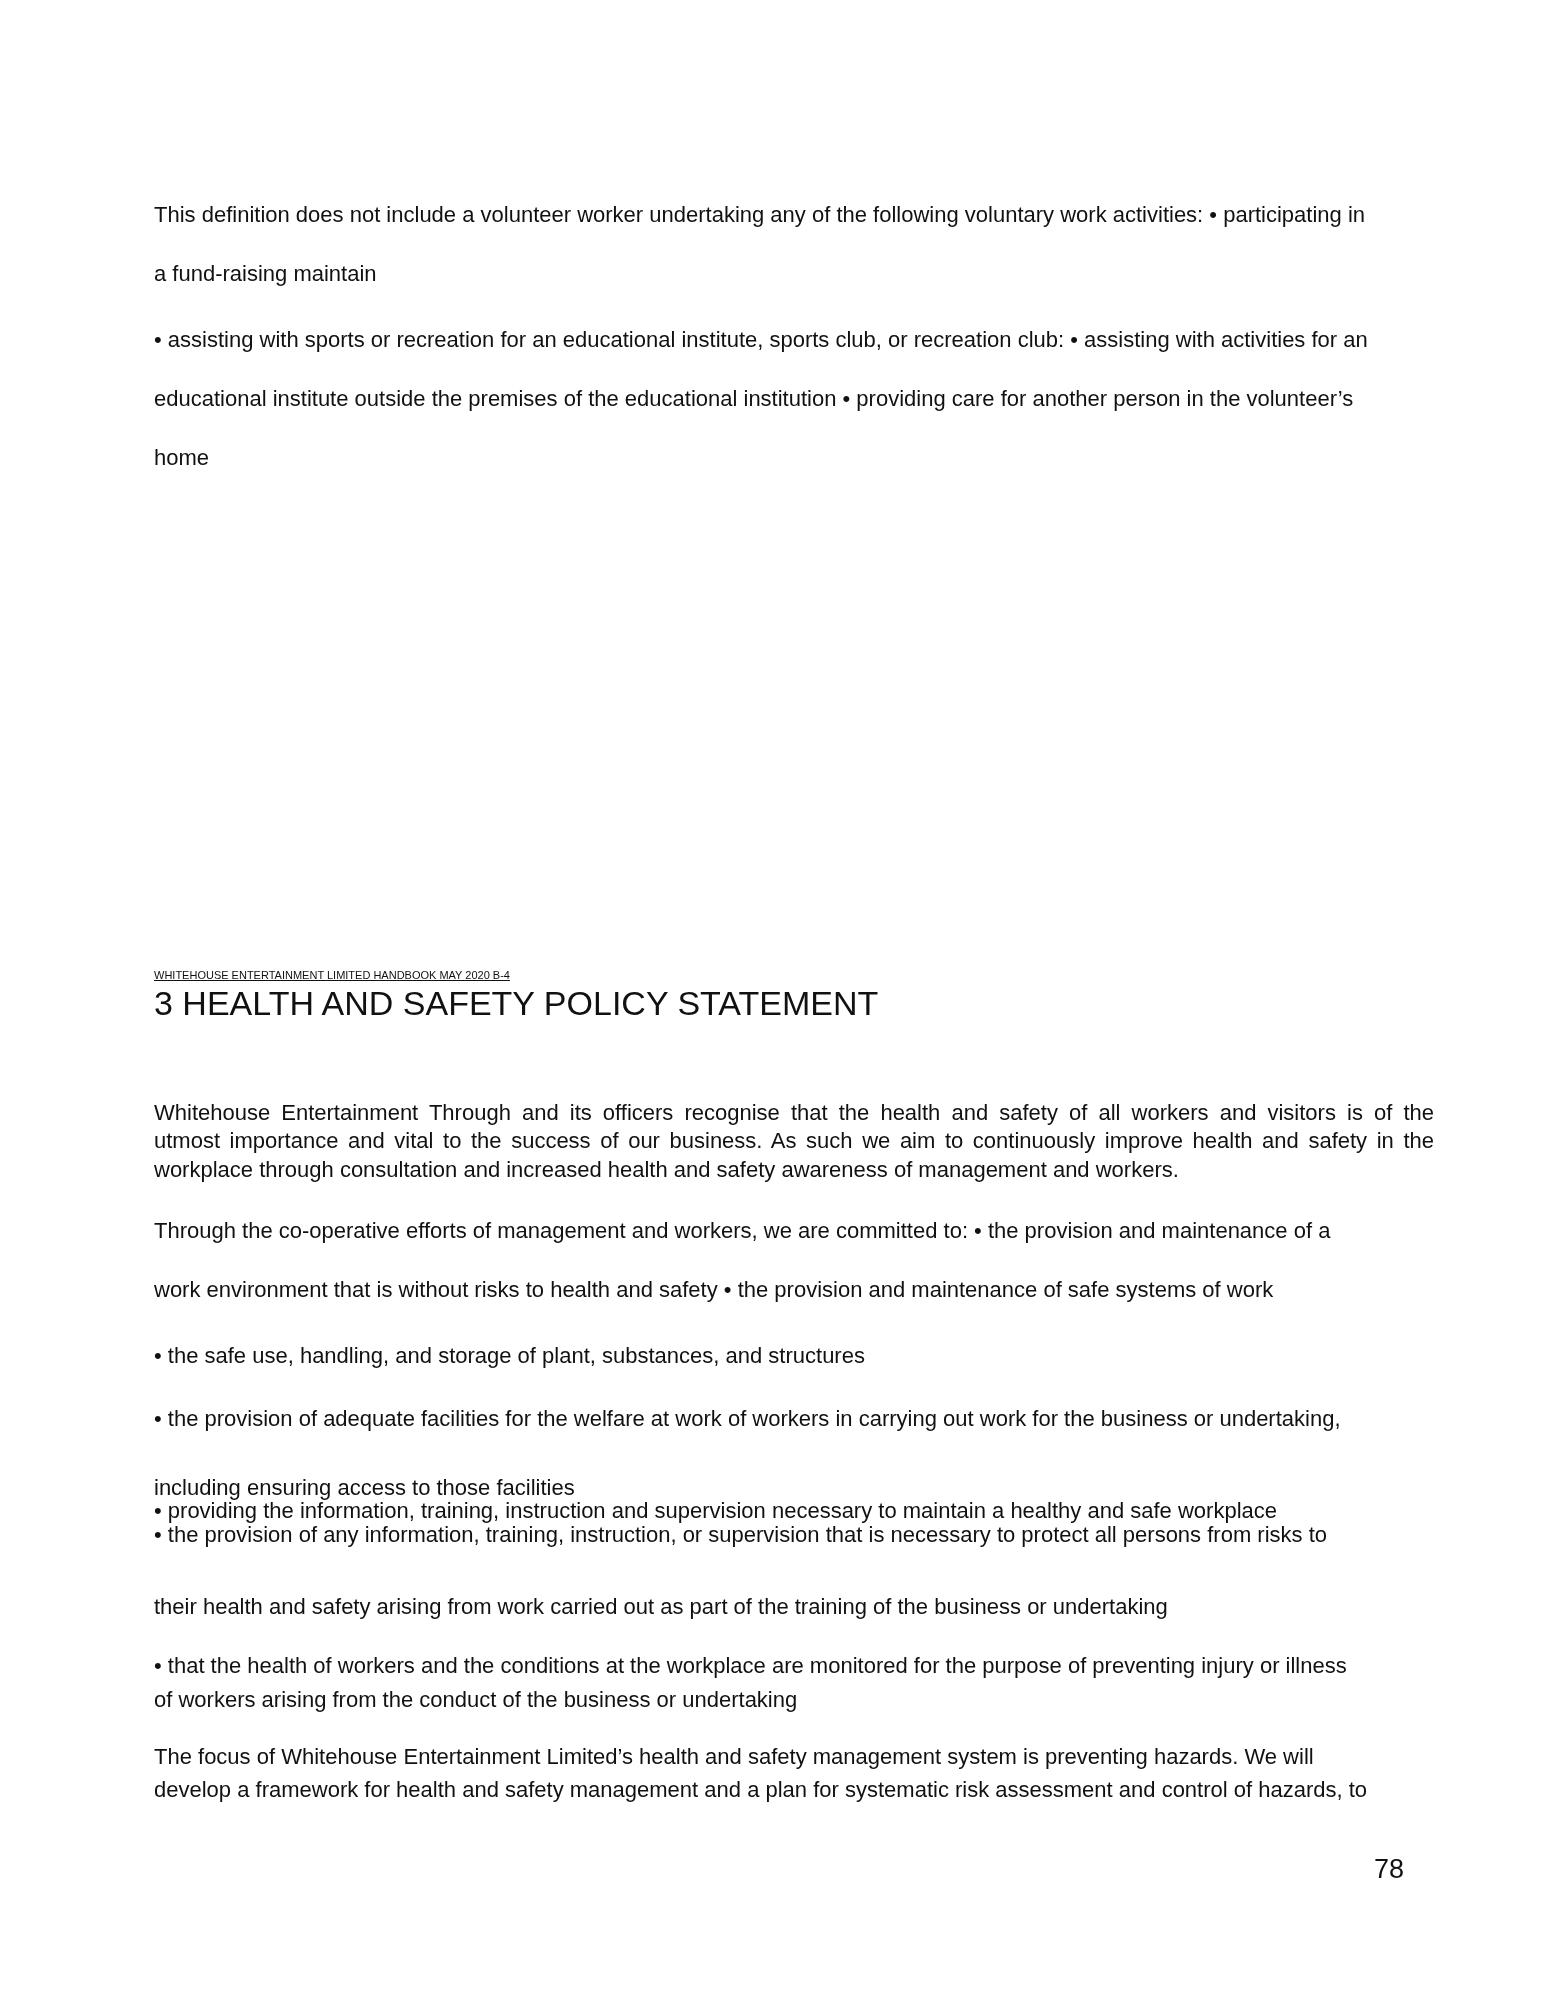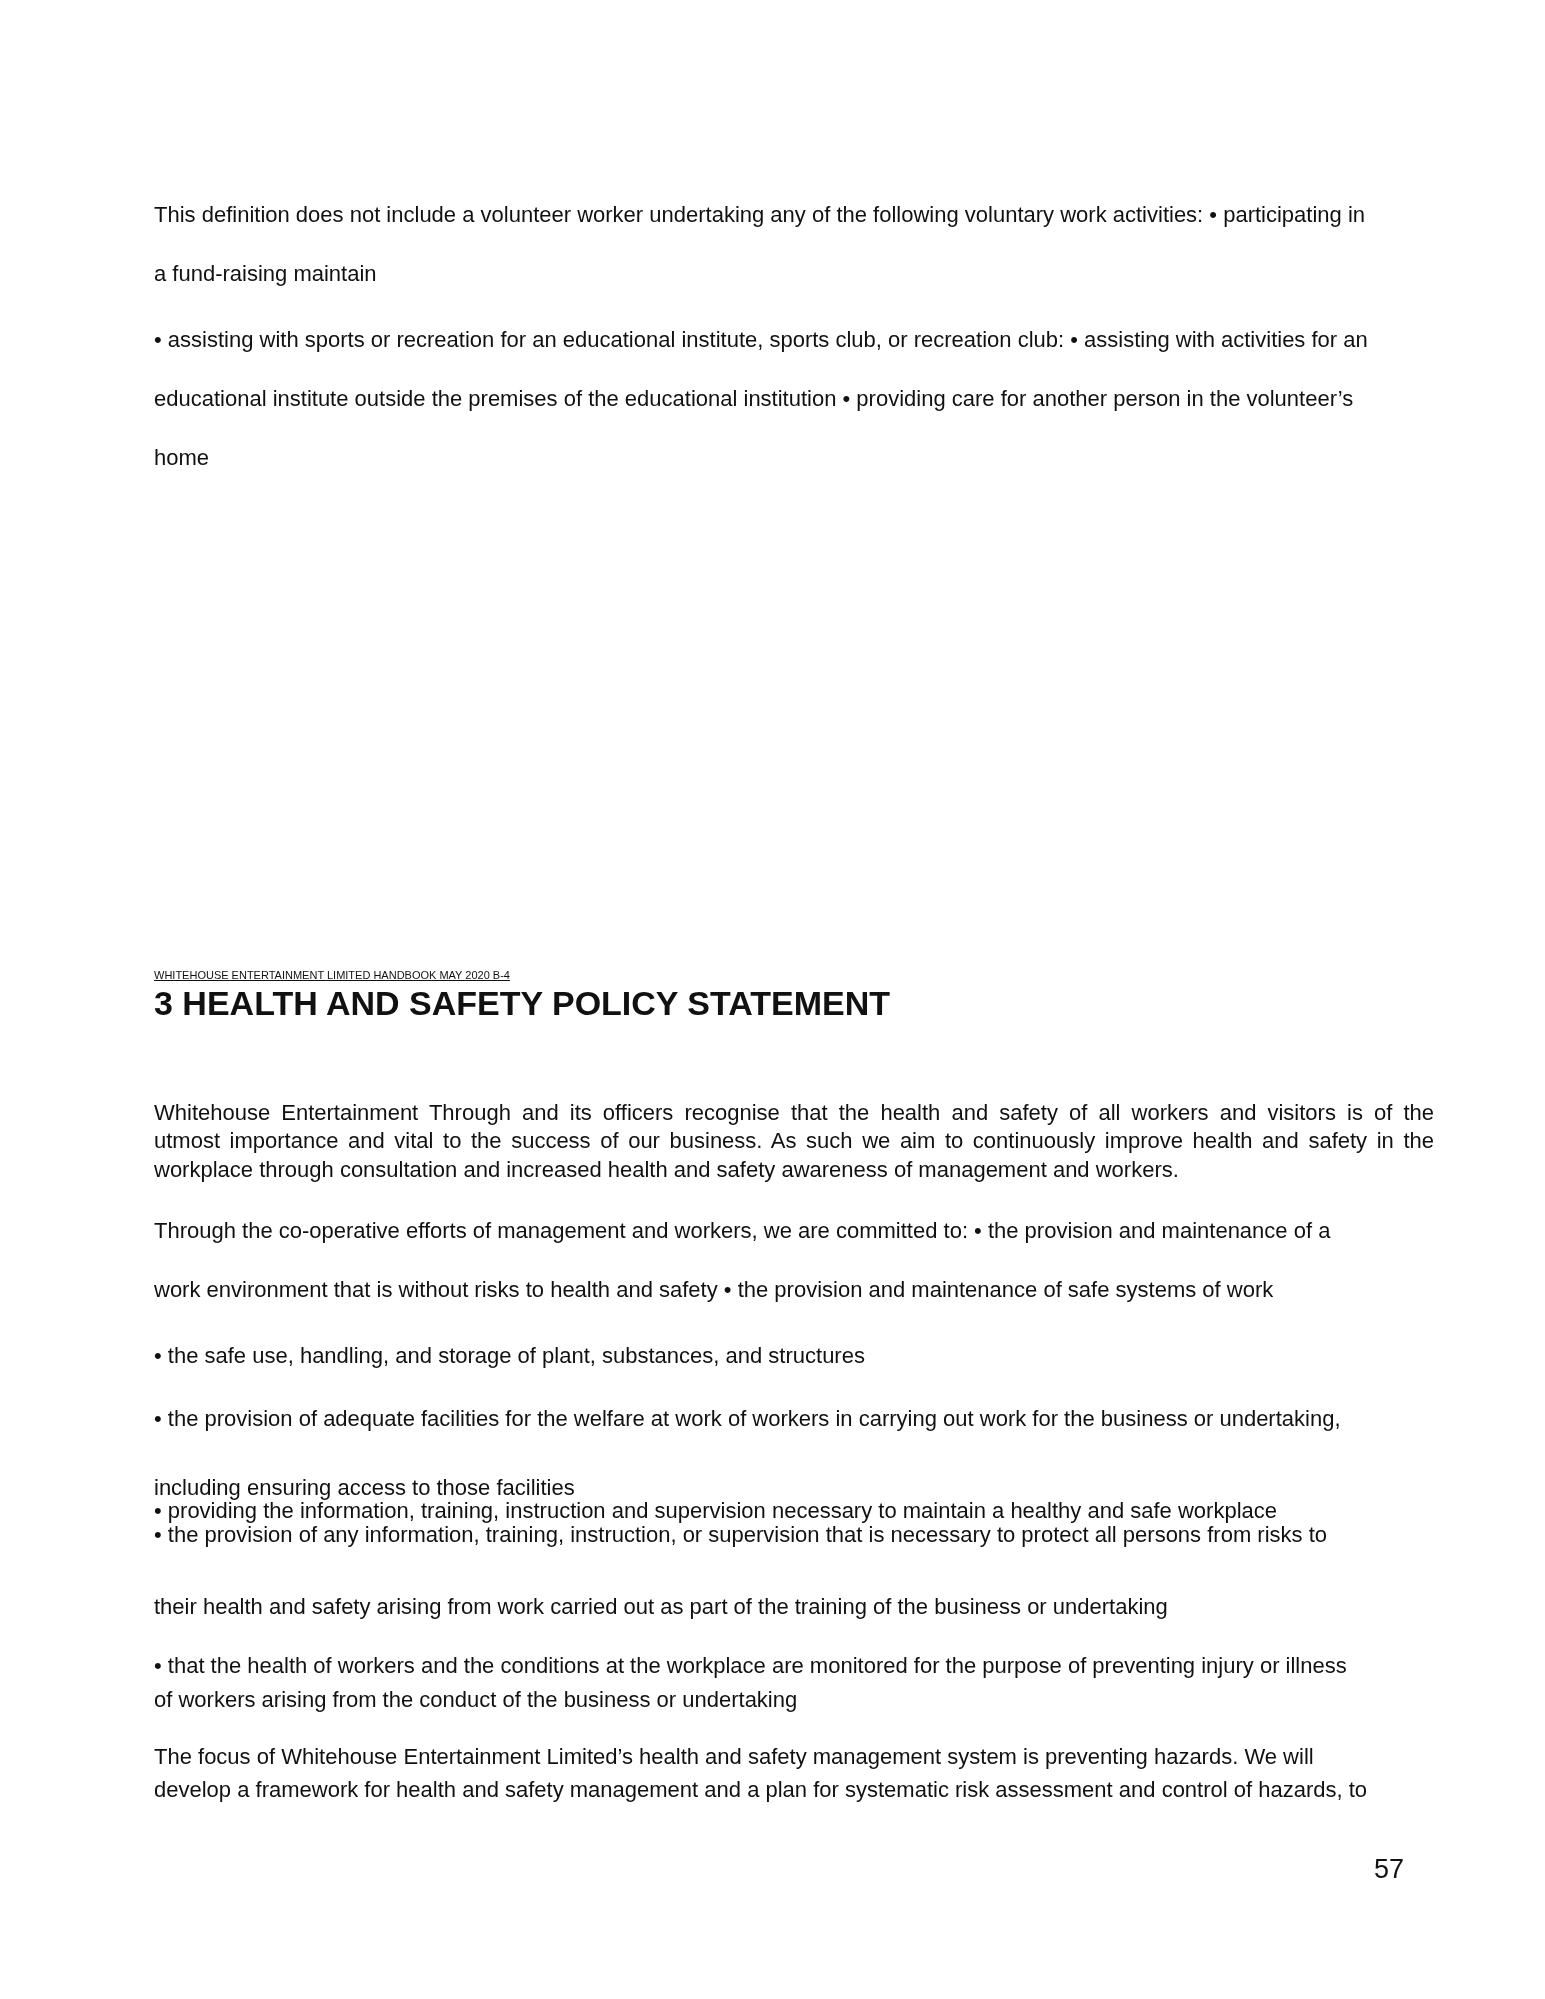--- a/index.html
+++ b/index.html
@@ -2,21 +2,21 @@
 <html><head>
 <meta charset="utf-8">
 <style>
   html, body { margin: 0; padding: 0; background: #ffffff; }
   body { width: 1545px; height: 1999px; position: relative; overflow: hidden;
          font-family: "Liberation Sans", sans-serif; color: #111111; }
   .ln { position: absolute; left: 154px; font-size: 22px; line-height: 26px; white-space: nowrap; margin-top: 19px; }
   .just { width: 1280px; white-space: normal; text-align: justify; text-align-last: justify; }
   .center { left: 154px; width: 1280px; text-align: left; }
   .running-header { position: absolute; left: 154px; top: 966px; font-size: 11px; line-height: 18px; white-space: nowrap; text-decoration: underline; }
-  .heading { position: absolute; left: 154px; top: 983px; font-size: 34px; line-height: 40px; font-weight: bold; white-space: nowrap; margin: 0; }
+  .heading { position: absolute; left: 154px; top: 983px; font-size: 34px; line-height: 40px; font-weight: normal; white-space: nowrap; margin: 0; }
   .page-num { position: absolute; left: 1374px; top: 1853px; font-size: 27px; line-height: 32px; }
 </style>
 </head>
 <body>
 
 <div>
   <div class="ln" style="top:183px">This definition does not include a volunteer worker undertaking any of the following voluntary work activities: • participating in</div>
   <div class="ln" style="top:242px">a fund-raising maintain</div>
   <div class="ln" style="top:308px">• assisting with sports or recreation for an educational institute, sports club, or recreation club: • assisting with activities for an</div>
   <div class="ln" style="top:367px">educational institute outside the premises of the educational institution • providing care for another person in the volunteer’s</div>
@@ -36,14 +36,14 @@
   <div class="ln" style="top:1456px">including ensuring access to those facilities</div>
   <div class="ln" style="top:1479px">• providing the information, training, instruction and supervision necessary to maintain a healthy and safe workplace</div>
   <div class="ln" style="top:1503px">• the provision of any information, training, instruction, or supervision that is necessary to protect all persons from risks to</div>
   <div class="ln" style="top:1575px">their health and safety arising from work carried out as part of the training of the business or undertaking</div>
   <div class="ln center" style="top:1634px">• that the health of workers and the conditions at the workplace are monitored for the purpose of preventing injury or illness</div>
   <div class="ln center" style="top:1668px">of workers arising from the conduct of the business or undertaking</div>
 
   <div class="ln" style="top:1725px">The focus of Whitehouse Entertainment Limited’s health and safety management system is preventing hazards. We will</div>
   <div class="ln" style="top:1758px">develop a framework for health and safety management and a plan for systematic risk assessment and control of hazards, to</div>
 
-  <div class="page-num">57</div>
+  <div class="page-num">78</div>
 </div>
 
 </body></html>

